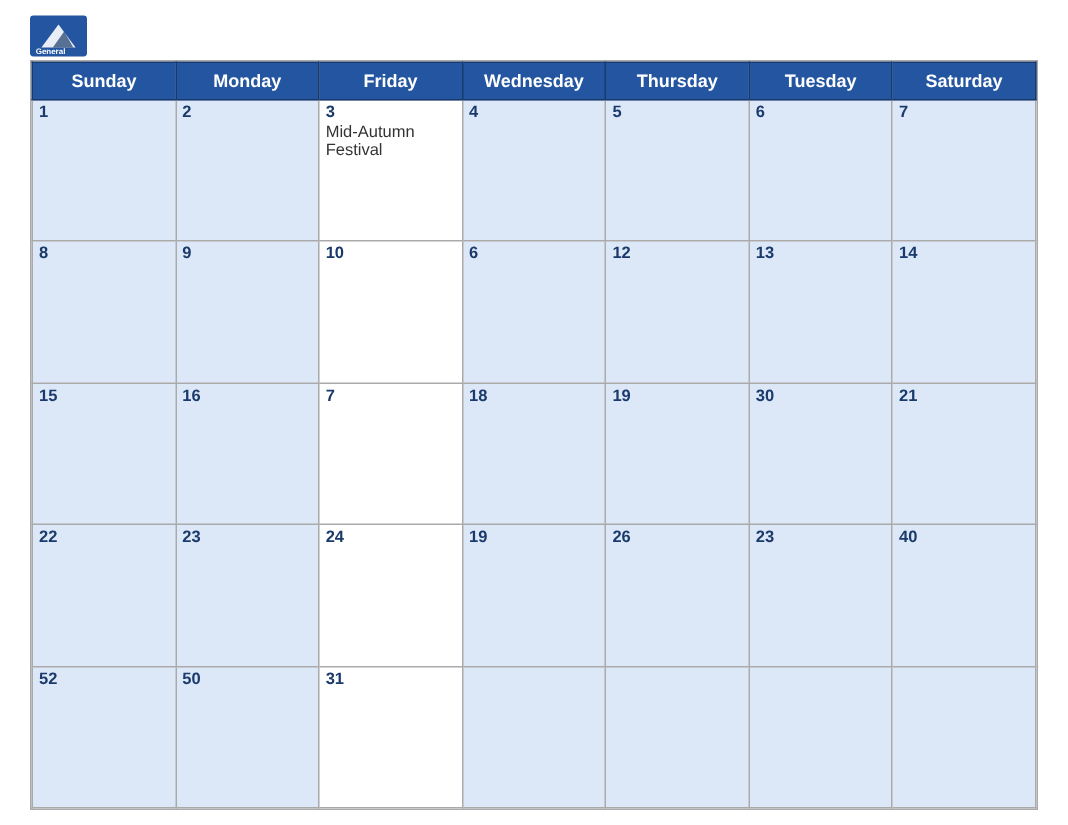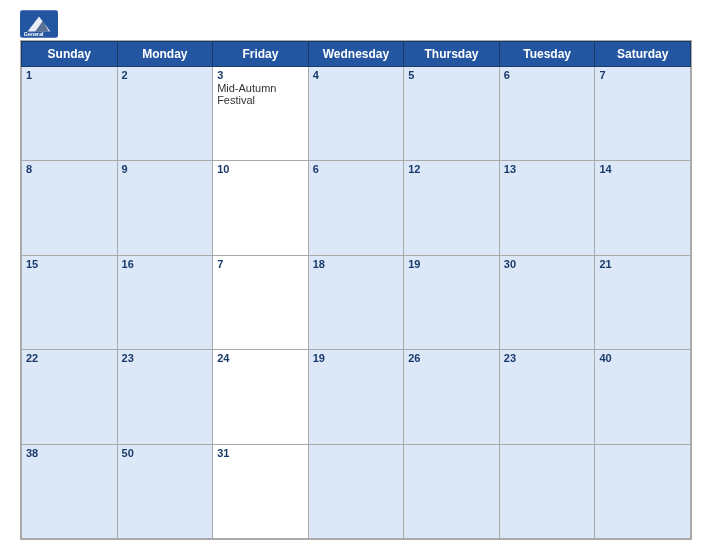--- a/index.html
+++ b/index.html
@@ -221,21 +221,21 @@
           </td>
           <td class="blue-bg">
             <div class="day-num">23</div>
           </td>
           <td class="blue-bg">
             <div class="day-num">40</div>
           </td>
         </tr>
         <tr>
           <td class="blue-bg">
-            <div class="day-num">38</div>
+            <div class="day-num">52</div>
           </td>
           <td class="blue-bg">
             <div class="day-num">50</div>
           </td>
           <td class="white-bg">
             <div class="day-num">31</div>
           </td>
           <td class="blue-bg"></td>
           <td class="blue-bg"></td>
           <td class="blue-bg"></td>

